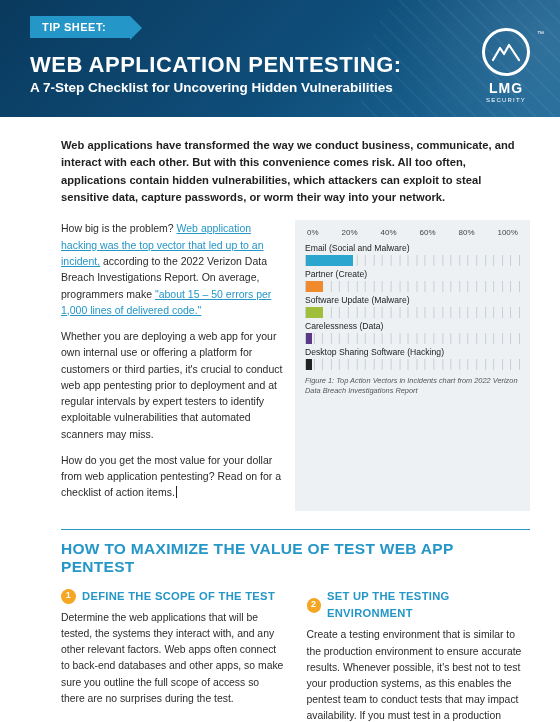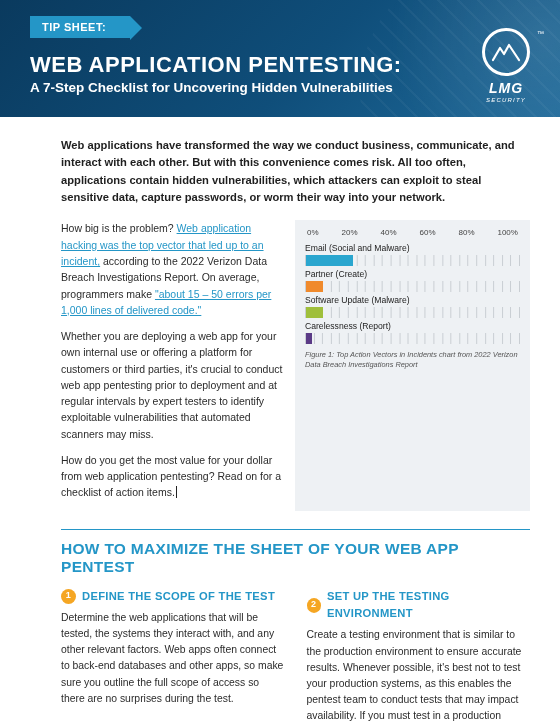--- a/index.html
+++ b/index.html
@@ -7,21 +7,21 @@
   .page { width: 560px; border-radius: 28px; }
   .hero { position: relative; background: linear-gradient(135deg,#0a3a5e 0%, #0f4e7a 55%, #1f6a9a 100%); color: #fff; padding: 16px 30px 22px 30px; overflow: hidden; }
   .hero::before { content:""; position:absolute; right:-60px; top:-40px; width:260px; height:260px; background:
     radial-gradient(circle at 70% 30%, rgba(255,255,255,0.10), transparent 60%),
     repeating-linear-gradient(45deg, rgba(255,255,255,0.04) 0 2px, transparent 2px 14px);
     border-radius:50%; pointer-events:none; }
   .tip-ribbon { display:inline-block; background:#2496c7; color:#fff; font-weight:700; font-size:11px; letter-spacing:0.5px; padding:5px 24px 5px 12px; position:relative; margin-bottom:14px; }
   .tip-ribbon::after { content:""; position:absolute; right:-12px; top:0; width:0; height:0; border-top:12px solid transparent; border-bottom:12px solid transparent; border-left:12px solid #2496c7; }
   .hero h1 { font-family: "Arial Black", Arial, sans-serif; font-weight:900; font-size:22px; letter-spacing:0.5px; }
   .hero .sub { font-weight:700; font-size:13.5px; margin-top:2px; }
-  .logo { position:absolute; right:20px; top:28px; width:68px; text-align:center;font-style:italic; }
+  .logo { position:absolute; right:20px; top:28px; width:68px; text-align:center; }
   .logo-circ { width:48px; height:48px; border:3px solid #fff; border-radius:50%; margin:0 auto 4px; display:flex; align-items:center; justify-content:center; }
   .logo-text { font-weight:900; font-size:14px; letter-spacing:1px; }
   .logo-sub { font-size:6px; letter-spacing:1.2px; margin-top:1px; }
   .logo-tm { font-size:7px; position:absolute; right:-4px; top:2px; }
 
   .content { padding: 20px 30px 18px; margin-left: 31px; }
   .intro { font-size:11.2px; line-height:1.55; font-weight:700; color:#1f1f1f; margin-bottom:14px; }
   .two-col { display:flex; gap:7px; }
   .left { flex:1 1 50%; font-size:10.5px; line-height:1.55; }
   .left p { margin-bottom:10px; }
@@ -97,32 +97,38 @@
                 <div class="bar" style="width: 8%; background: rgb(240, 138, 44);"></div>
               </div>
             </div>
             <div class="row">
               <div class="row-label">Software Update (Malware)</div>
               <div class="track">
                 <div class="bar" style="width: 8%; background: rgb(159, 191, 59);"></div>
               </div>
             </div>
             <div class="row">
-              <div class="row-label">Carelessness (Report)</div>
+              <div class="row-label">Carelessness (Data)</div>
               <div class="track">
                 <div class="bar" style="width: 3%; background: rgb(90, 58, 134);"></div>
+              </div>
+            </div>
+            <div class="row">
+              <div class="row-label">Desktop Sharing Software (Hacking)</div>
+              <div class="track">
+                <div class="bar" style="width: 3%; background: rgb(34, 34, 34);"></div>
               </div>
             </div>
           </div>
         <div class="caption">Figure 1: Top Action Vectors in Incidents chart from 2022 Verizon Data Breach Investigations Report</div>
       </div>
     </div>
 
     <hr class="section-rule">
-    <div class="section-title">HOW TO MAXIMIZE THE SHEET OF YOUR WEB APP PENTEST</div>
+    <div class="section-title">HOW TO MAXIMIZE THE VALUE OF TEST WEB APP PENTEST</div>
 
     <div class="steps">
       <div class="step">
         <div class="step-head">
           <span class="badge">1</span>
           <span>DEFINE THE SCOPE OF THE TEST</span>
         </div>
         <p>Determine the web applications that will be tested, the systems they interact with, and any other relevant factors. Web apps often connect to back-end databases and other apps, so make sure you outline the full scope of access so there are no surprises during the test.</p>
       </div>
       <div class="step">

